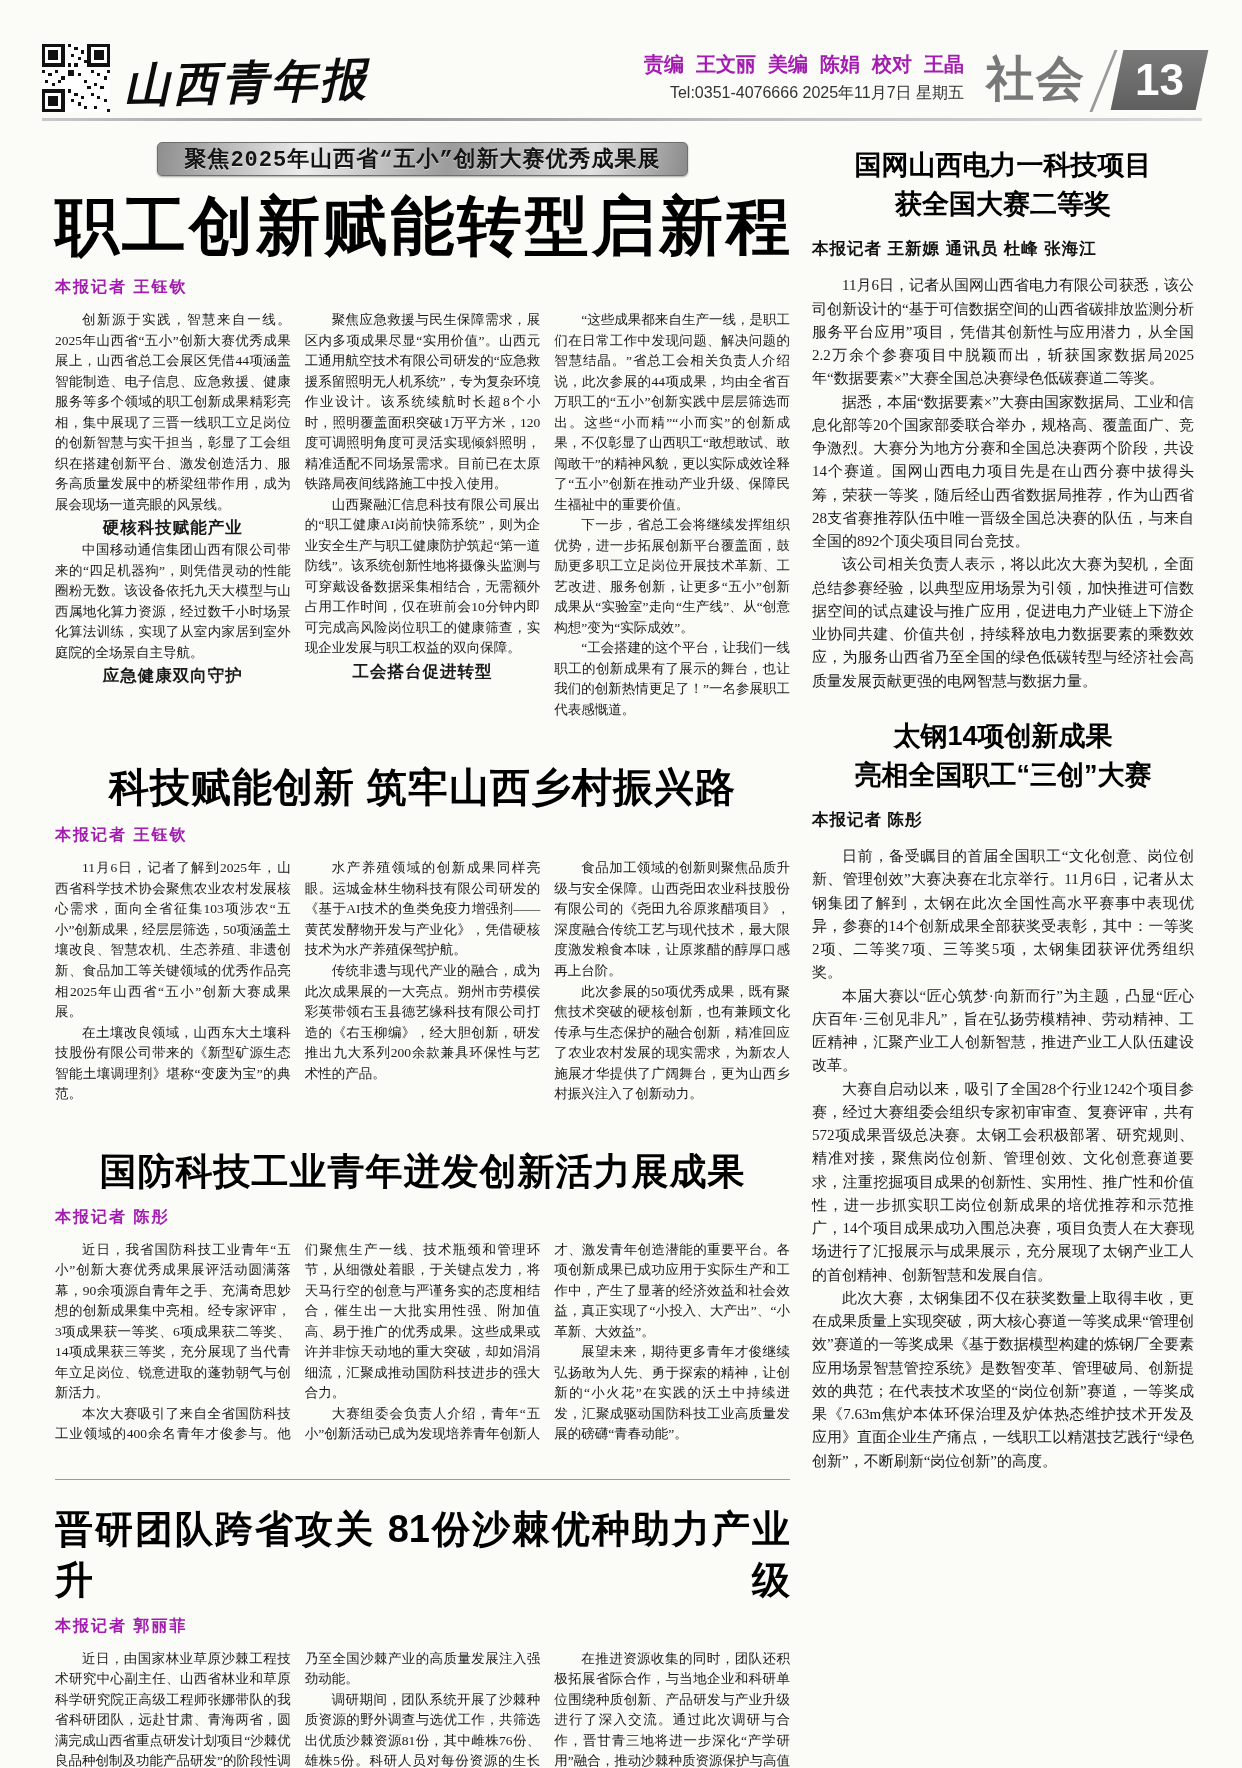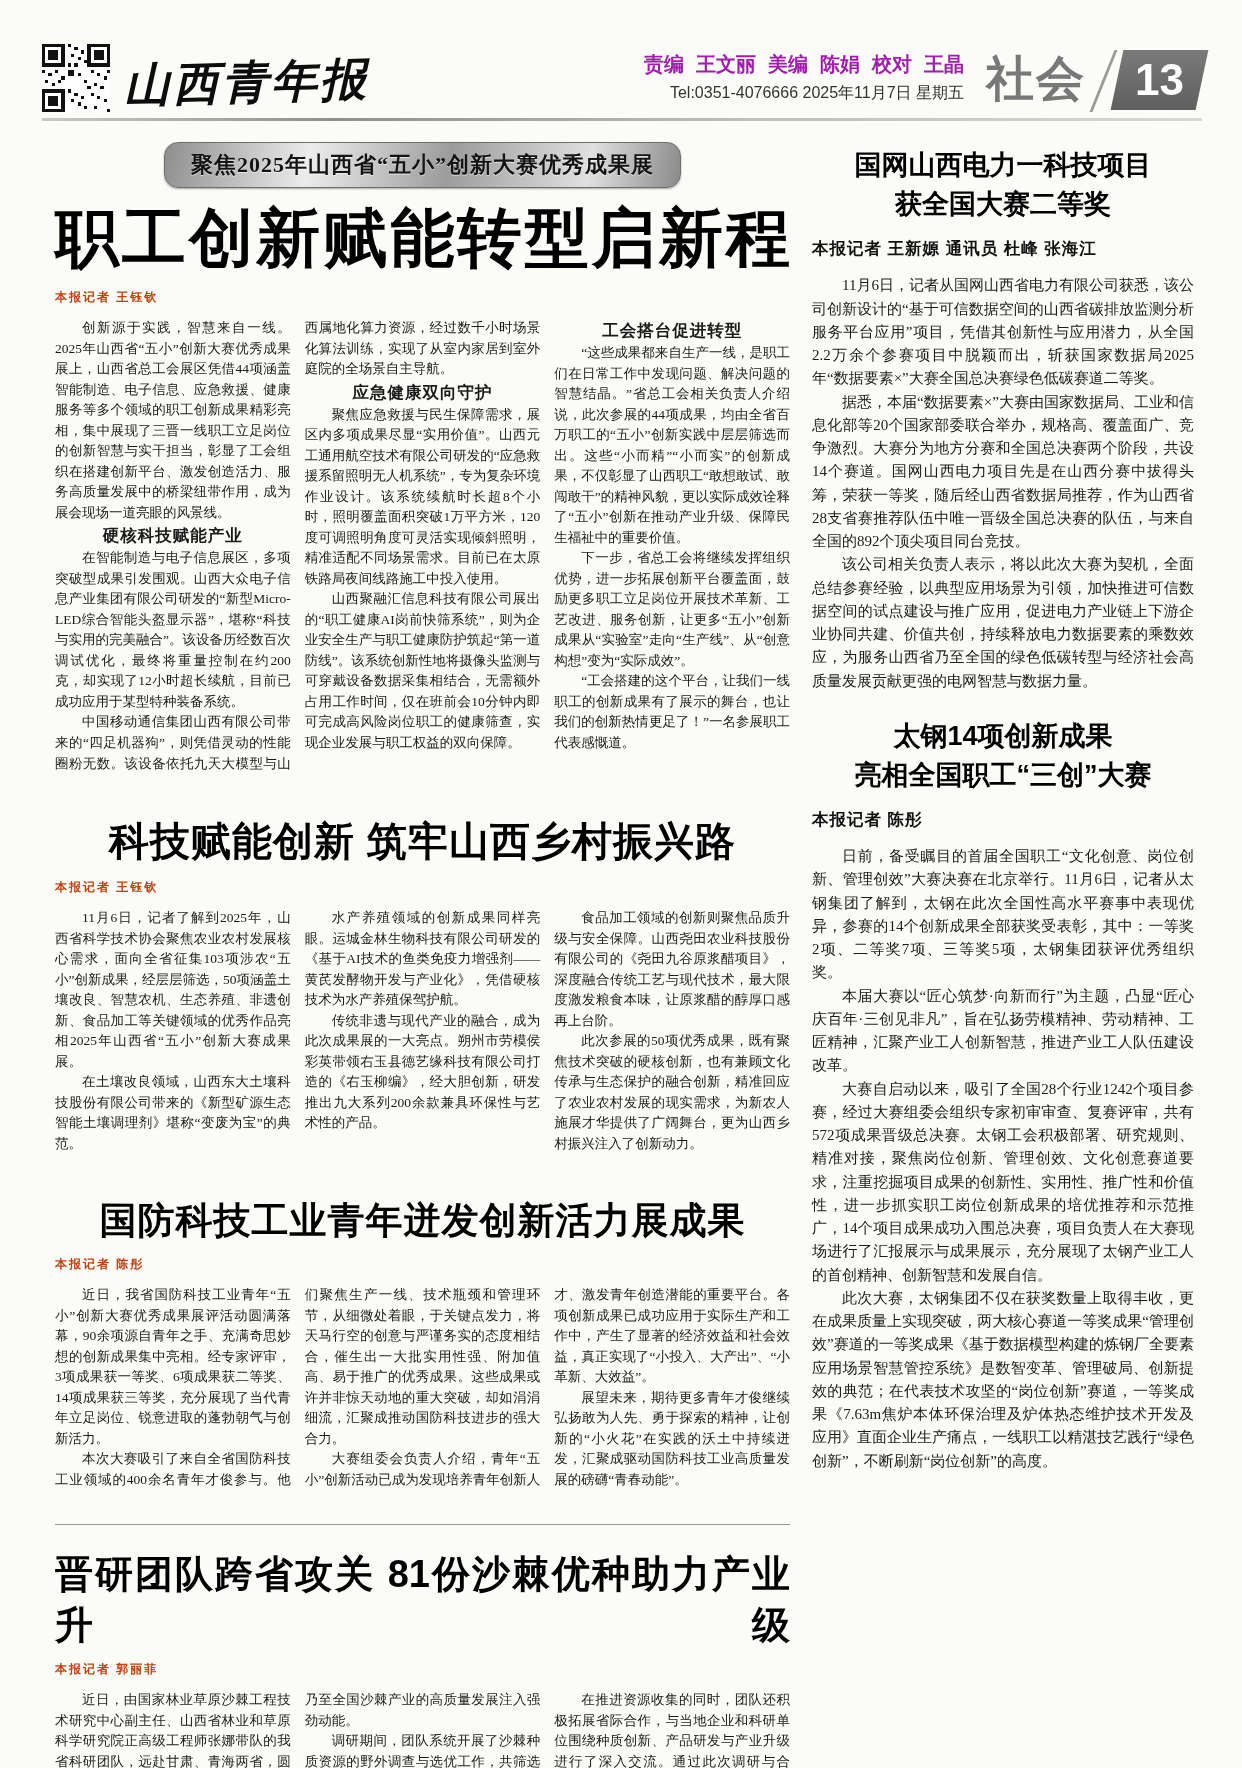--- a/index.html
+++ b/index.html
@@ -24,28 +24,28 @@
   .page-num span{display:inline-block;transform:skewX(12deg);font-family:"Liberation Sans",sans-serif;
             font-weight:bold;font-size:44px;line-height:1;}
   .hdr-rule{position:absolute;top:118px;left:42px;right:40px;height:3px;
             background:linear-gradient(to right,#c9c9c9,#8f8f8f 25%,#bdbdbd 60%,#d8d8d8);}
 
   
   .left-region{position:absolute;top:138px;left:55px;width:735px;}
   .right-region{position:absolute;top:146px;left:812px;width:382px;}
 
   
-  .kicker{width:fit-content;margin:4px auto 16px auto;padding:7px 26px;
+  .kicker{width:fit-content;margin:4px auto 16px auto;padding:1px 26px;
           background:linear-gradient(100deg,#8e8e8e,#ececec 28%,#9c9c9c 55%,#e0e0e0 82%,#8a8a8a);
-          border:1px solid #6f6f6f;border-radius:14px;box-shadow:0 1px 2px rgba(0,0,0,.35);
-          font-family:Liberation Serif, serif;font-weight:bold;font-size:22px;color:#141414;
+          border:1px solid #6f6f6f;border-radius:5px;box-shadow:0 1px 2px rgba(0,0,0,.35);
+          font-family:Liberation Mono, monospace;font-weight:bold;font-size:22px;color:#141414;
           text-shadow:0 1px 0 rgba(255,255,255,.6);letter-spacing:1px;}
   .headline-main{font-family:"Liberation Sans",sans-serif;font-weight:900;font-size:64px;
           line-height:1.08;color:#000;margin:2px 0 16px 0;text-align:justify;text-align-last:justify;}
-  .byline{font-family:"Liberation Sans",sans-serif;font-weight:bold;font-size:12px;color:#c2410c;
+  .byline{font-family:"Liberation Sans",sans-serif;font-weight:bold;font-size:16px;color:#a21caf;
           margin:10px 0 12px 0;letter-spacing:2px;}
   .cols{column-count:3;column-gap:14px;font-size:13.5px;line-height:1.52;text-align:justify;}
   .cols p{margin:0;text-indent:2em;}
   .sub-head{font-family:"Liberation Sans",sans-serif;font-weight:bold;font-size:16.5px;
           text-align:center;text-indent:0 !important;margin:9px 0;break-inside:avoid;letter-spacing:1px;}
 
   
   .headline-2{font-family:"Liberation Sans",sans-serif;font-weight:900;font-size:40px;color:#000;
           text-align:center;margin:40px 0 6px 0;letter-spacing:1px;}
   .headline-3{font-family:"Liberation Sans",sans-serif;font-weight:900;font-size:37px;color:#000;
@@ -137,21 +137,20 @@
 
   <div class="left-region">
 
     <section>
       <div class="kicker">聚焦2025年山西省“五小”创新大赛优秀成果展</div>
       <h1 class="headline-main">职工创新赋能转型启新程</h1>
       <div class="byline">本报记者 王钰钦</div>
       <div class="cols">
         <p>创新源于实践，智慧来自一线。2025年山西省“五小”创新大赛优秀成果展上，山西省总工会展区凭借44项涵盖智能制造、电子信息、应急救援、健康服务等多个领域的职工创新成果精彩亮相，集中展现了三晋一线职工立足岗位的创新智慧与实干担当，彰显了工会组织在搭建创新平台、激发创造活力、服务高质量发展中的桥梁纽带作用，成为展会现场一道亮眼的风景线。</p>
         <p class="sub-head">硬核科技赋能产业</p>
-        <p>在智能制造与电子信息展区，多项突破型成果引发围观。山西大众电子信息产业集团有限公司研发的“新型Micro-LED综合智能头盔显示器”，堪称“科技与实用的完美融合”。该设备历经数百次调试优化，最终将重量控制在约200克，却实现了12小时超长续航，目前已成功应用于某型特种装备系统。</p>
         <p>中国移动通信集团山西有限公司带来的“四足机器狗”，则凭借灵动的性能圈粉无数。该设备依托九天大模型与山西属地化算力资源，经过数千小时场景化算法训练，实现了从室内家居到室外庭院的全场景自主导航。</p>
         <p class="sub-head">应急健康双向守护</p>
         <p>聚焦应急救援与民生保障需求，展区内多项成果尽显“实用价值”。山西元工通用航空技术有限公司研发的“应急救援系留照明无人机系统”，专为复杂环境作业设计。该系统续航时长超8个小时，照明覆盖面积突破1万平方米，120度可调照明角度可灵活实现倾斜照明，精准适配不同场景需求。目前已在太原铁路局夜间线路施工中投入使用。</p>
         <p>山西聚融汇信息科技有限公司展出的“职工健康AI岗前快筛系统”，则为企业安全生产与职工健康防护筑起“第一道防线”。该系统创新性地将摄像头监测与可穿戴设备数据采集相结合，无需额外占用工作时间，仅在班前会10分钟内即可完成高风险岗位职工的健康筛查，实现企业发展与职工权益的双向保障。</p>
         <p class="sub-head">工会搭台促进转型</p>
         <p>“这些成果都来自生产一线，是职工们在日常工作中发现问题、解决问题的智慧结晶。”省总工会相关负责人介绍说，此次参展的44项成果，均由全省百万职工的“五小”创新实践中层层筛选而出。这些“小而精”“小而实”的创新成果，不仅彰显了山西职工“敢想敢试、敢闯敢干”的精神风貌，更以实际成效诠释了“五小”创新在推动产业升级、保障民生福祉中的重要价值。</p>
         <p>下一步，省总工会将继续发挥组织优势，进一步拓展创新平台覆盖面，鼓励更多职工立足岗位开展技术革新、工艺改进、服务创新，让更多“五小”创新成果从“实验室”走向“生产线”、从“创意构想”变为“实际成效”。</p>
         <p>“工会搭建的这个平台，让我们一线职工的创新成果有了展示的舞台，也让我们的创新热情更足了！”一名参展职工代表感慨道。</p>
       </div>
     </section>

